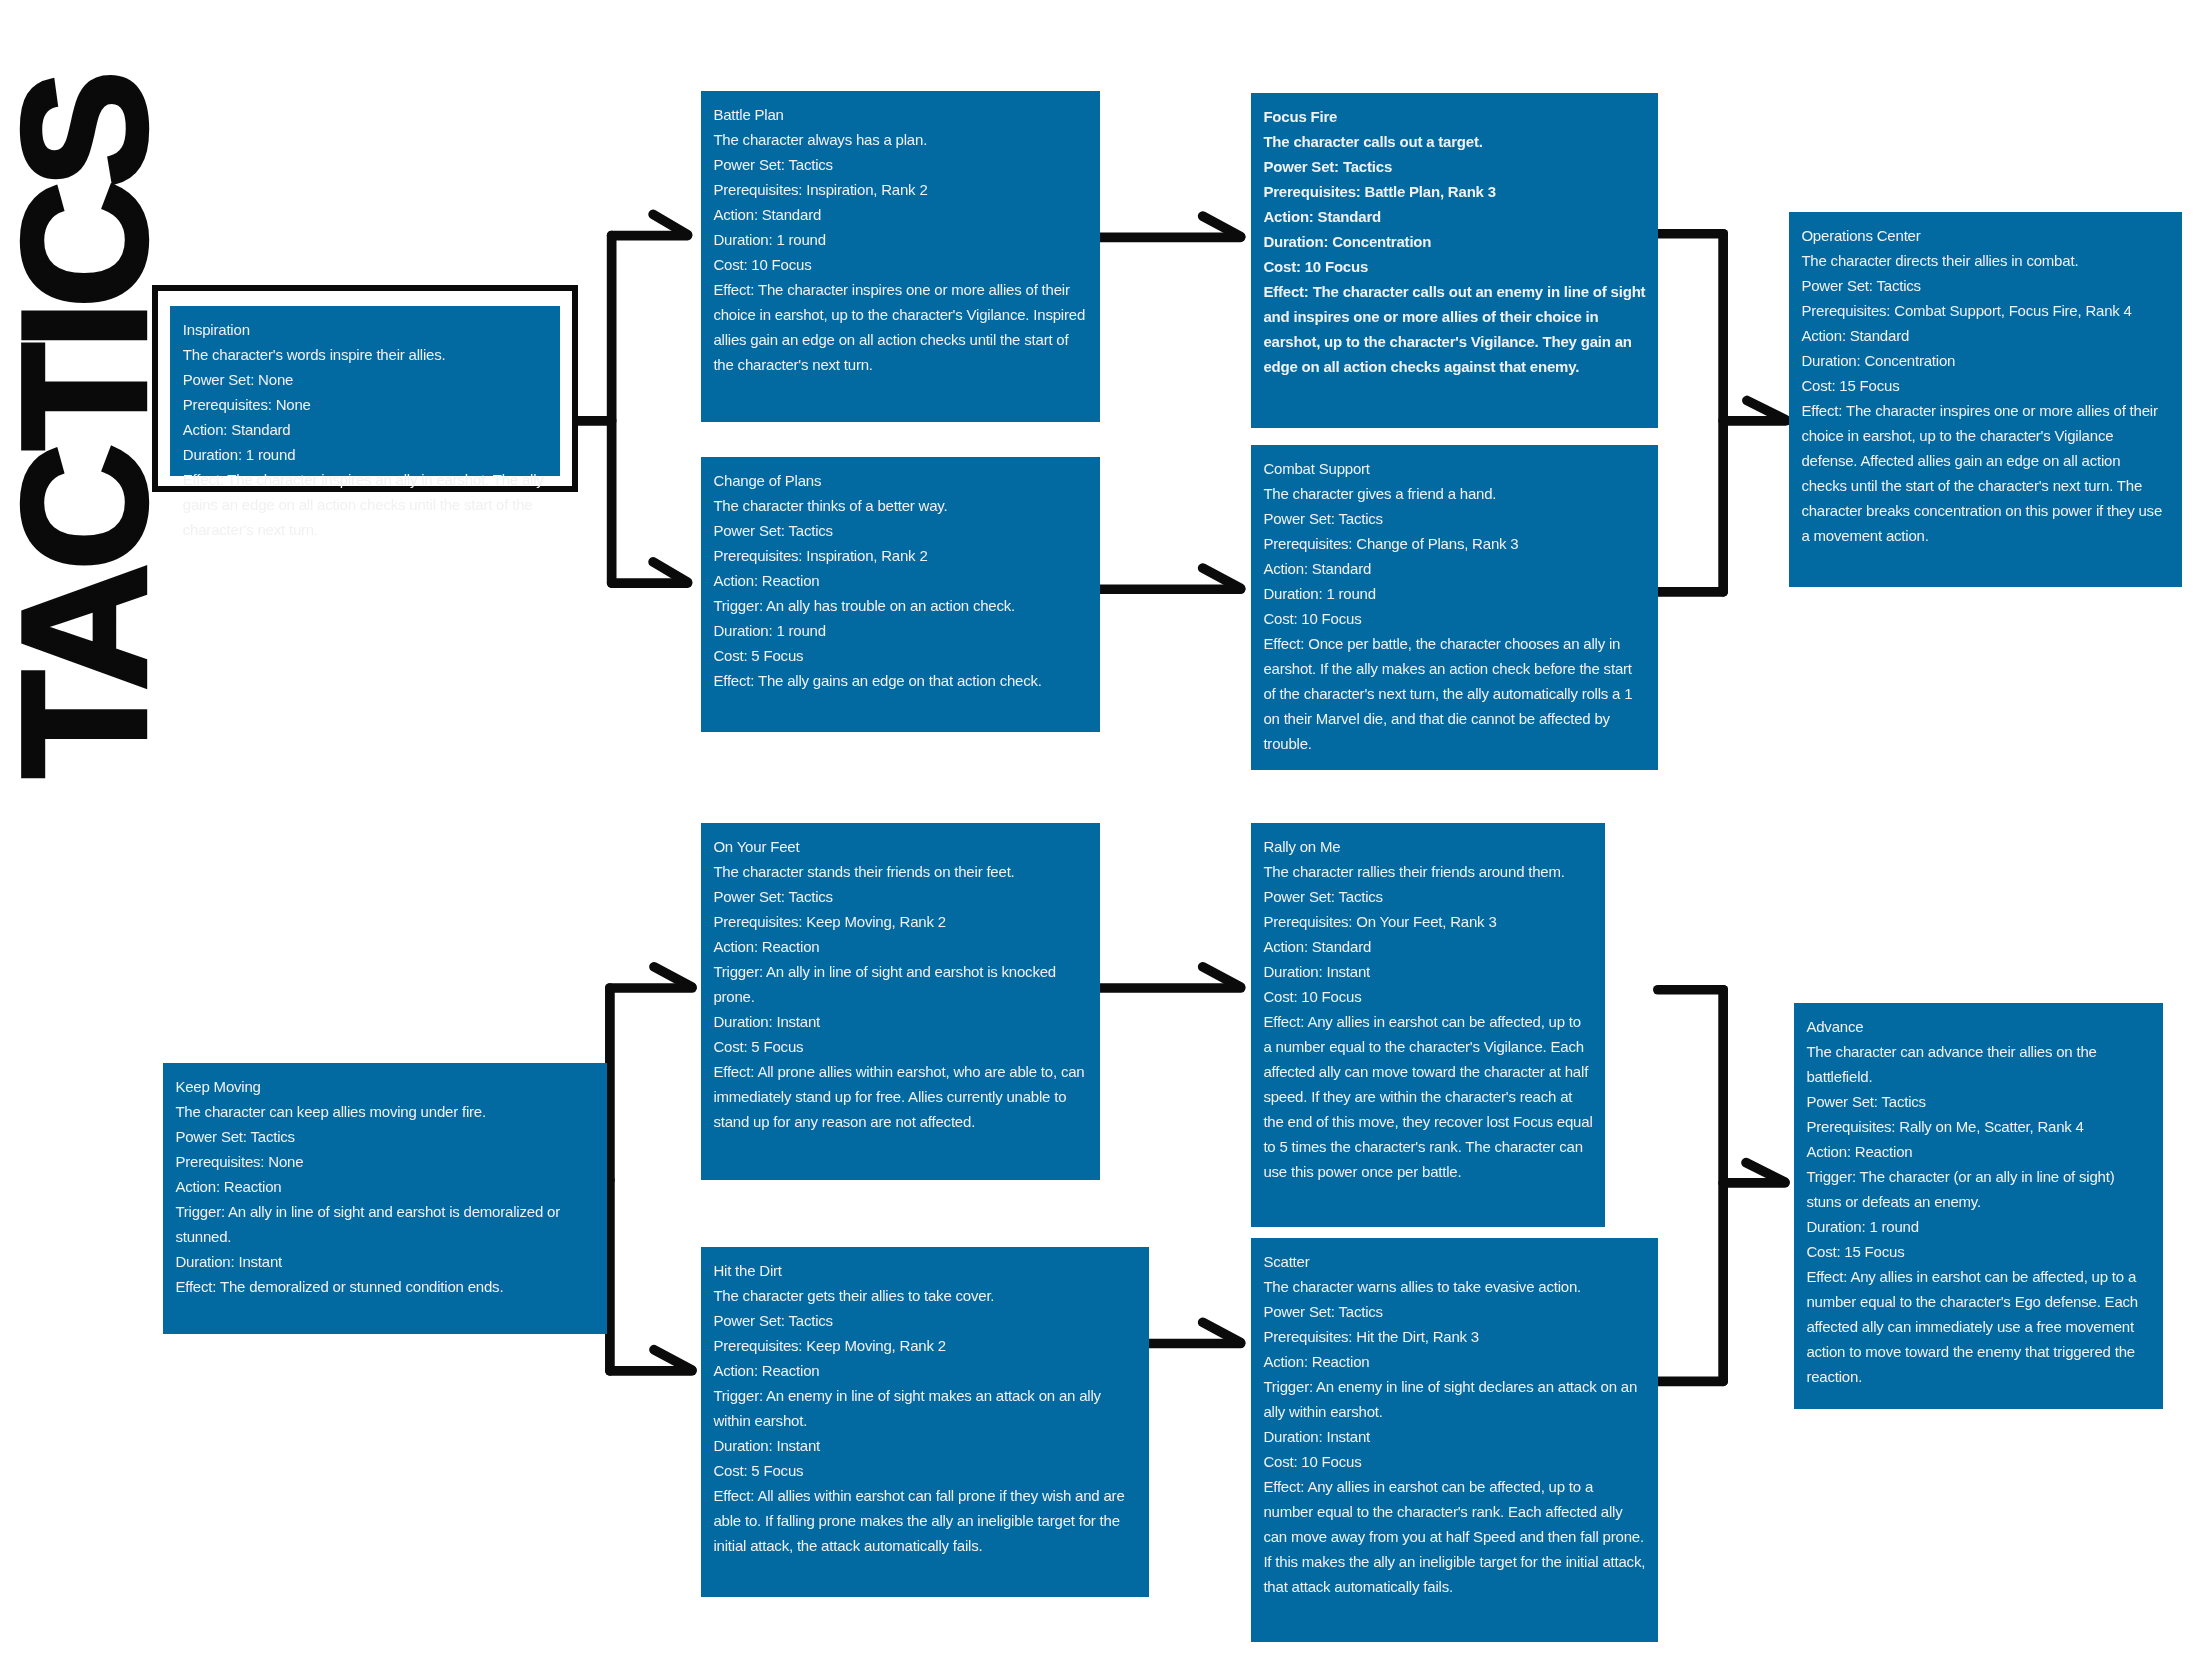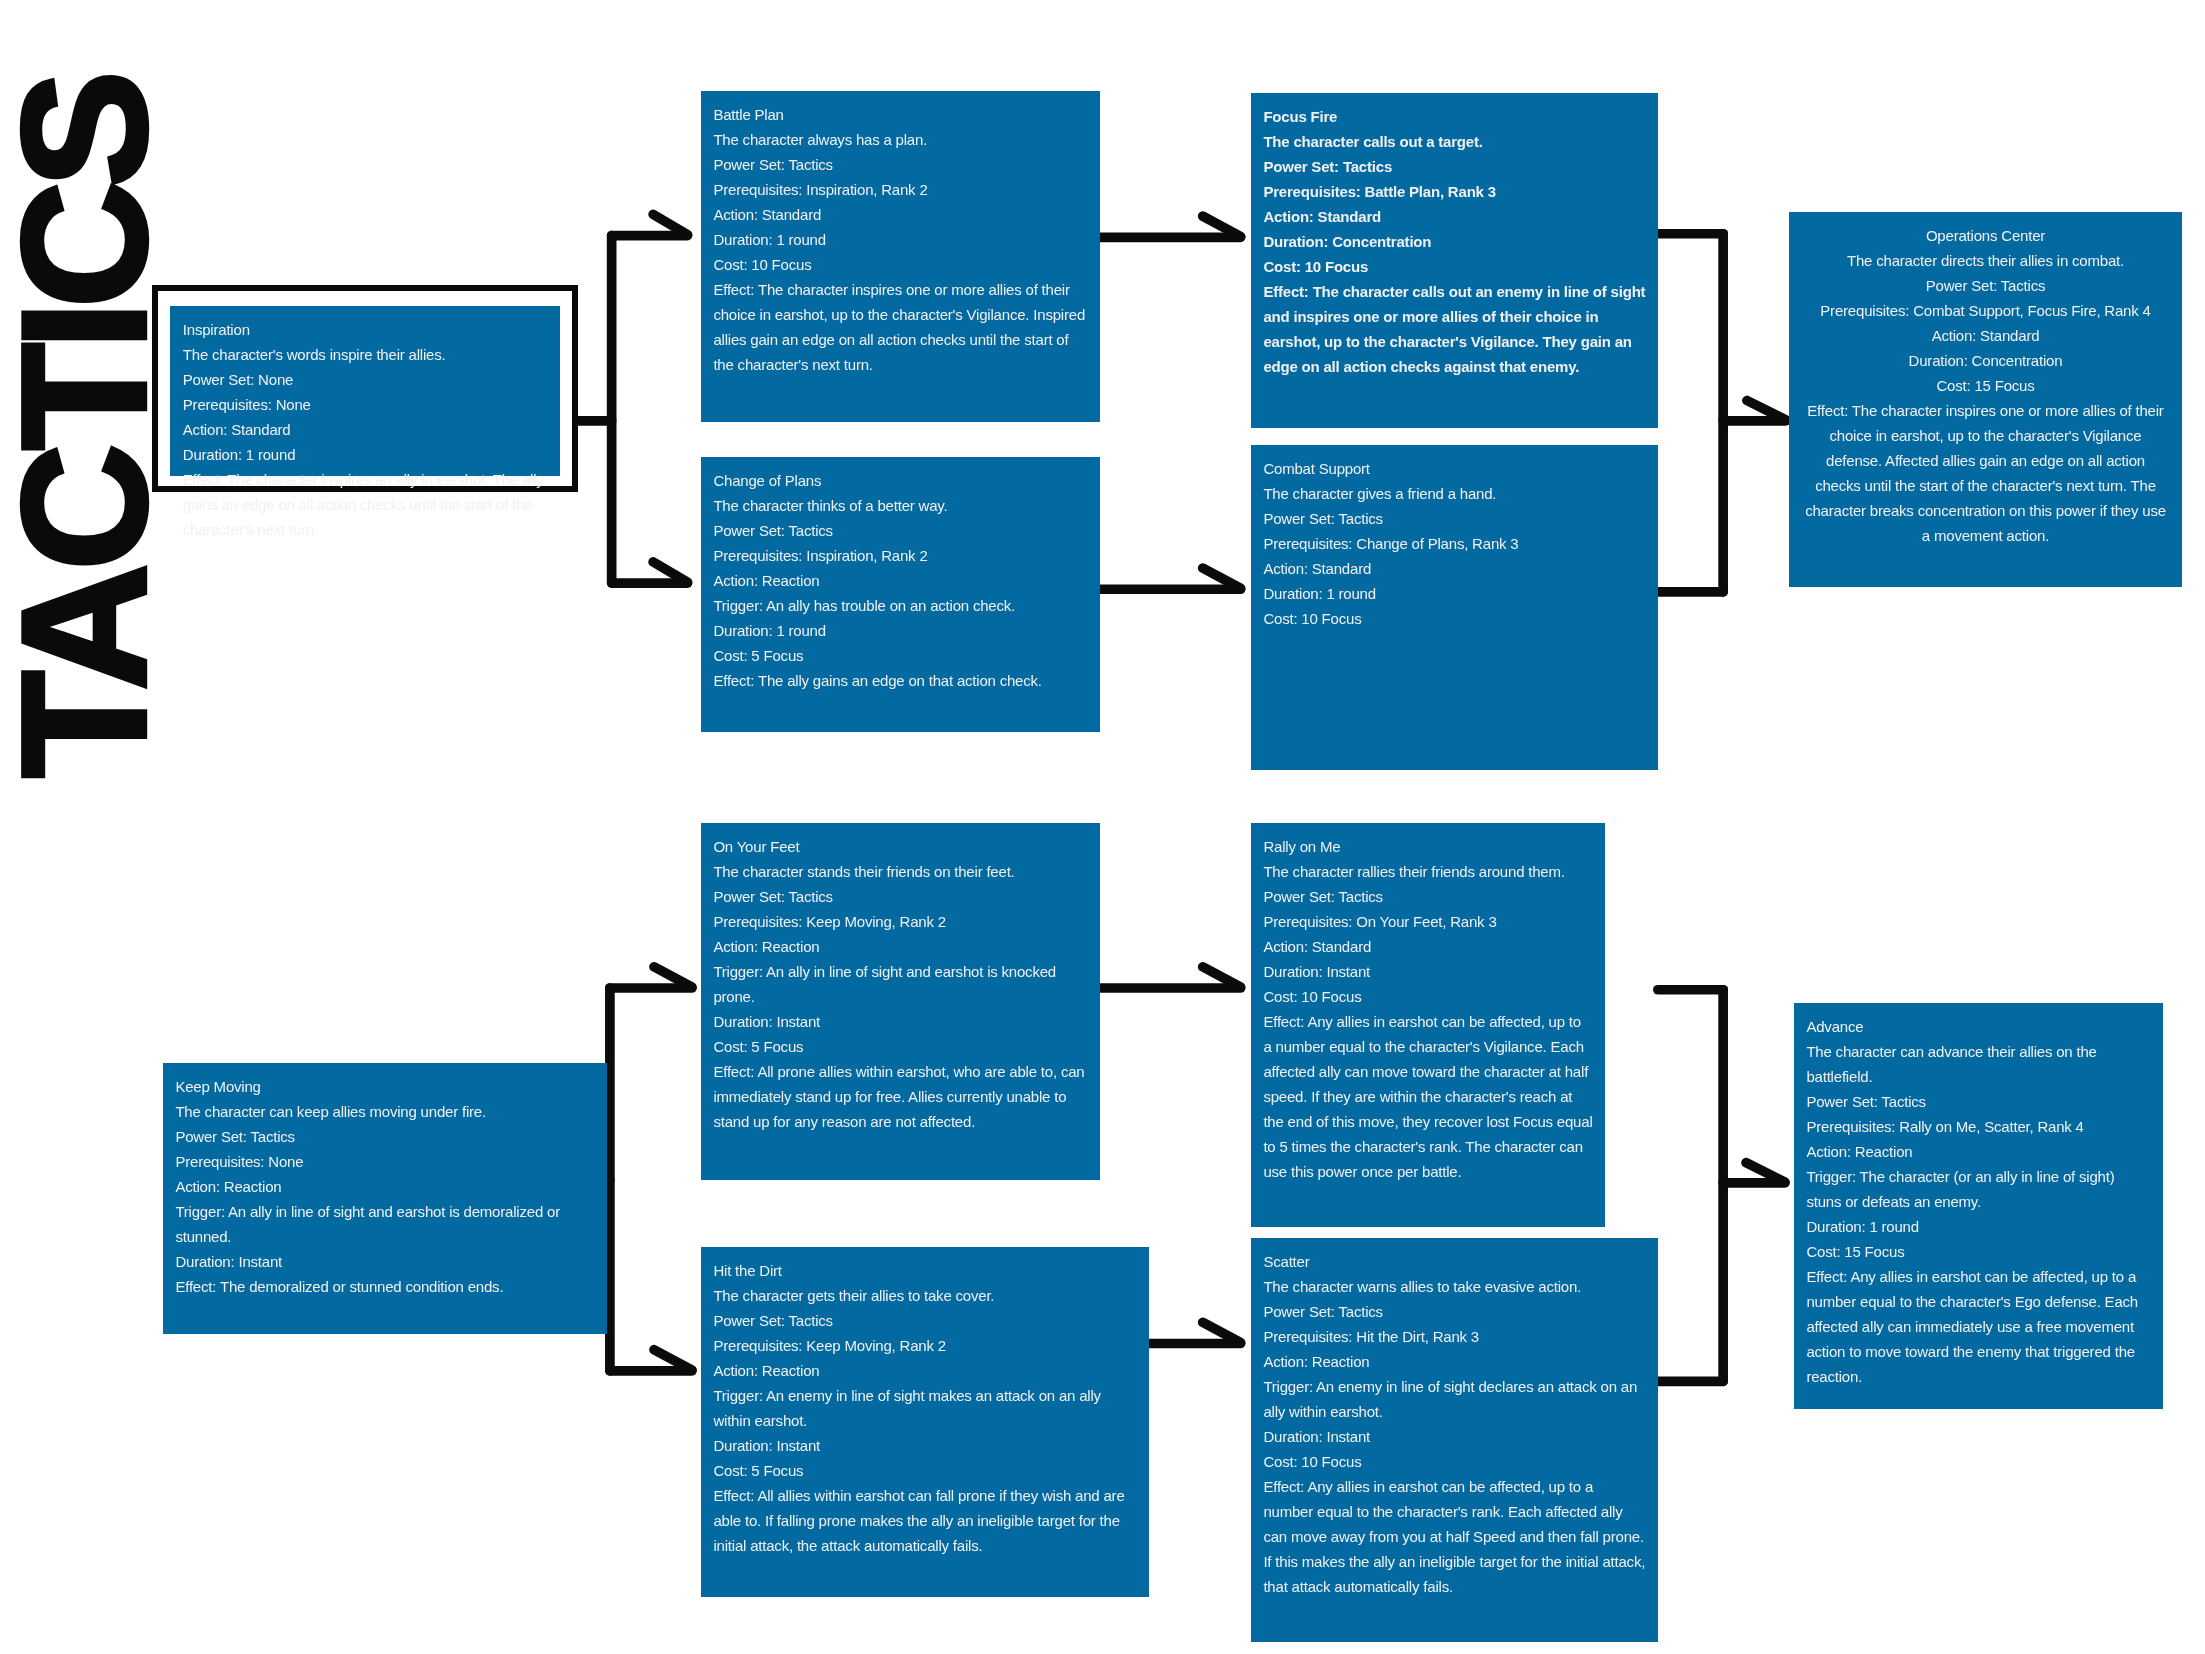--- a/index.html
+++ b/index.html
@@ -16,21 +16,21 @@
           padding:15px 12.4px 9.7px 12.4px;}
   .card-outline .card{position:relative;left:auto;top:auto;width:100%;height:100%;}
   .connectors{position:absolute;left:0;top:0;}
   .connectors path{stroke:#0b0b0b;stroke-width:11;fill:none;stroke-linecap:round;stroke-linejoin:round;}
   
   .c-insp-out{left:152px;top:285px;width:426px;height:207px;}
   .c-bp {left:701px;top:91px;width:399px;min-height:331px;}
   .c-cop{left:701px;top:457px;width:399px;min-height:275px;}
   .c-ff {left:1251px;top:93px;width:407px;min-height:335px;font-weight:bold;}
   .c-cs {left:1251px;top:445px;width:407px;min-height:325px;}
-  .c-oc {left:1789px;top:212px;width:393px;min-height:375px;text-align:center;}
+  .c-oc {left:1789px;top:212px;width:393px;min-height:375px;}
   .c-km {left:163px;top:1063px;width:444px;min-height:271px;}
   .c-oyf{left:701px;top:823px;width:399px;min-height:357px;}
   .c-htd{left:701px;top:1247px;width:448px;min-height:350px;}
   .c-rom{left:1251px;top:823px;width:354px;min-height:404px;}
   .c-sc {left:1251px;top:1238px;width:407px;min-height:404px;}
   .c-adv{left:1794px;top:1003px;width:369px;min-height:406px;}
 </style>
 </head>
 <body>
 
@@ -143,20 +143,21 @@
 
   <div class="card c-cs">
     <div class="card-title">Combat Support</div>
     <div class="card-fields">
         <div class="field">The character gives a friend a hand.</div>
         <div class="field">Power Set: Tactics</div>
         <div class="field">Prerequisites: Change of Plans, Rank 3</div>
         <div class="field">Action: Standard</div>
         <div class="field">Duration: 1 round</div>
         <div class="field">Cost: 10 Focus</div>
+        <div class="field">Effect: Once per battle, the character chooses an ally in earshot. If the ally makes an action check before the start of the character's next turn, the ally automatically rolls a 1 on their Marvel die, and that die cannot be affected by trouble.</div>
       </div>
   </div>
 
   <div class="card c-oc">
     <div class="card-title">Operations Center</div>
     <div class="card-fields">
         <div class="field">The character directs their allies in combat.</div>
         <div class="field">Power Set: Tactics</div>
         <div class="field">Prerequisites: Combat Support, Focus Fire, Rank 4</div>
         <div class="field">Action: Standard</div>

